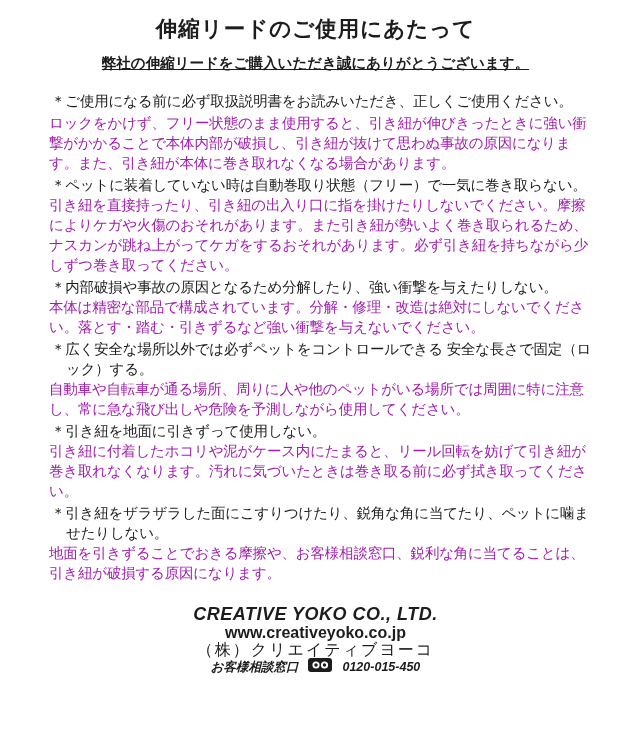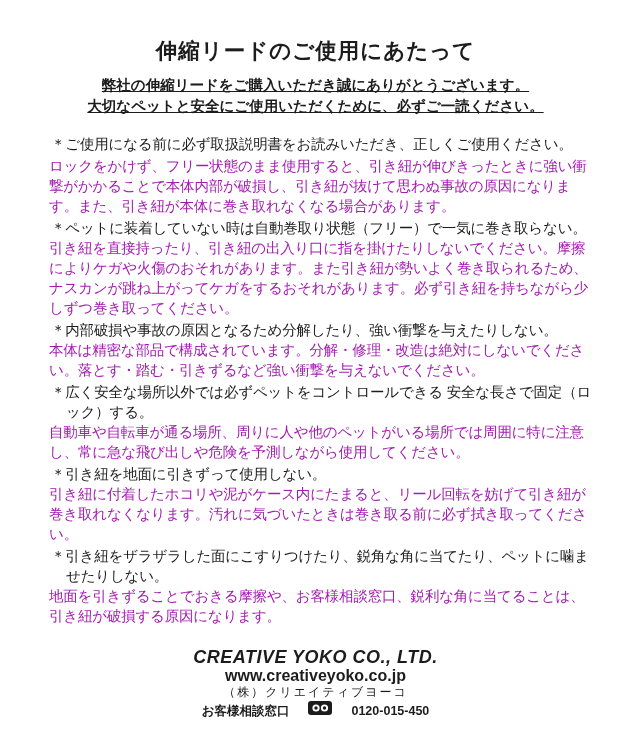--- a/index.html
+++ b/index.html
@@ -5,21 +5,21 @@
   html,body{margin:0;padding:0;background:#ffffff;}
   body{
     width:625px;height:750px;
     font-family:"Liberation Sans","DejaVu Sans",sans-serif;
     color:#1c1c1c;
     overflow:hidden;
   }
   .page{
     box-sizing:border-box;
     width:625px;height:600px;
-    padding:36px 28px 0 34px;
+    padding:14px 28px 0 34px;
   }
   .doc-title{
     text-align:center;
     font-size:21.5px;
     font-weight:700;
     letter-spacing:1px;
     margin:0 0 10px 0;
   }
   .intro{
     text-align:center;
@@ -58,49 +58,49 @@
     letter-spacing:0.5px;
     line-height:22px;
     font-style:italic;
   }
   .company-url{
     font-size:16px;
     font-weight:700;
     line-height:16px;
   }
   .company-jp{
-    font-size:12px;
+    font-size:16px;
     font-weight:400;
     letter-spacing:2px;
     line-height:17px;
   }
   .contact-line{
     font-size:12.5px;
     font-weight:600;
     line-height:18px;
     display:flex;
-    align-items:flex-end;
+    align-items:flex-start;
     justify-content:center;
-    gap:19px;
+    gap:10px;
+    font-style:italic;
   }
   .freedial{
     display:inline-block;
     vertical-align:middle;
   }
 </style>
 </head>
 <body>
 
 <div class="page">
 
   <h1 class="doc-title">伸縮リードのご使用にあたって</h1>
 
   <div class="intro">
     <div>弊社の伸縮リードをご購入いただき誠にありがとうございます。</div>
-    <div>大切なペットと安全にご使用いただくために、必ずご一読ください。</div>
   </div>
 
   <div class="notices" id="notices">
     <div class="notice">
       <div class="notice-heading"><span class="marker">＊</span><span class="heading-text">ご使用になる前に必ず取扱説明書をお読みいただき、正しくご使用ください。</span></div>
     </div>
 
     <div class="notice">
     <p class="notice-detail">ロックをかけず、フリー状態のまま使用すると、引き紐が伸びきったときに強い衝撃がかかることで本体内部が破損し、引き紐が抜けて思わぬ事故の原因になります。また、引き紐が本体に巻き取れなくなる場合があります。</p>
       </div>

